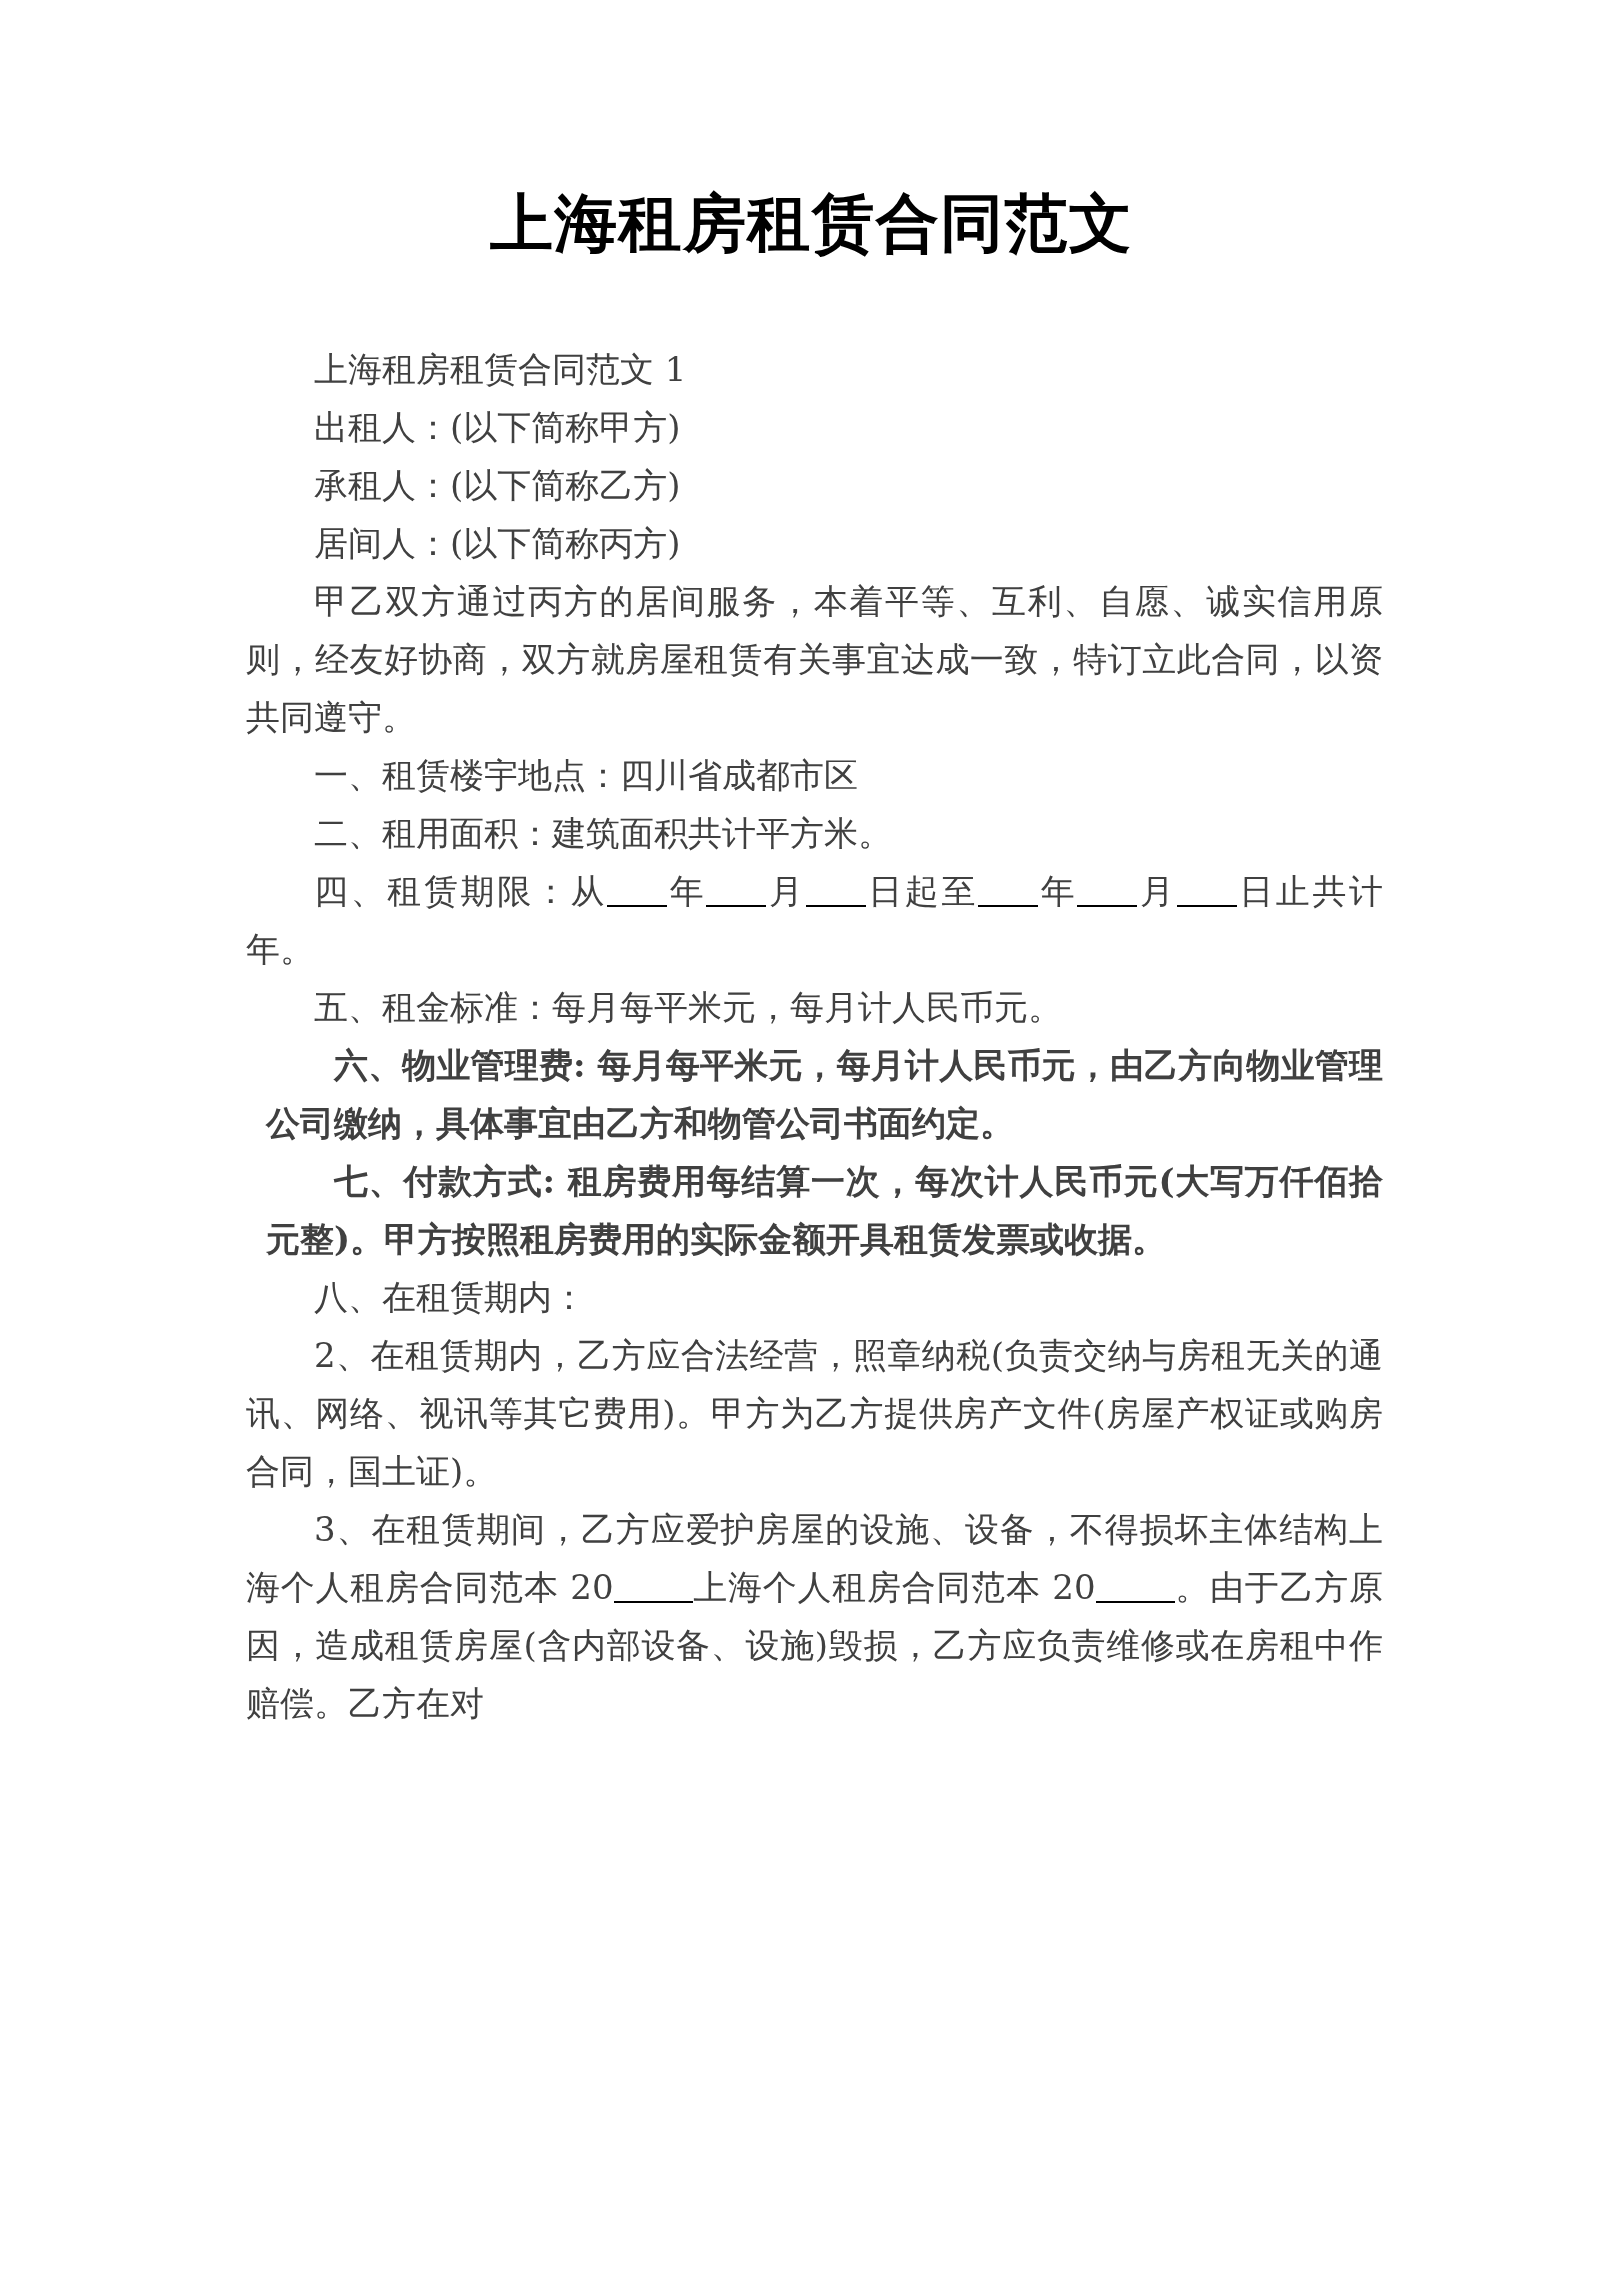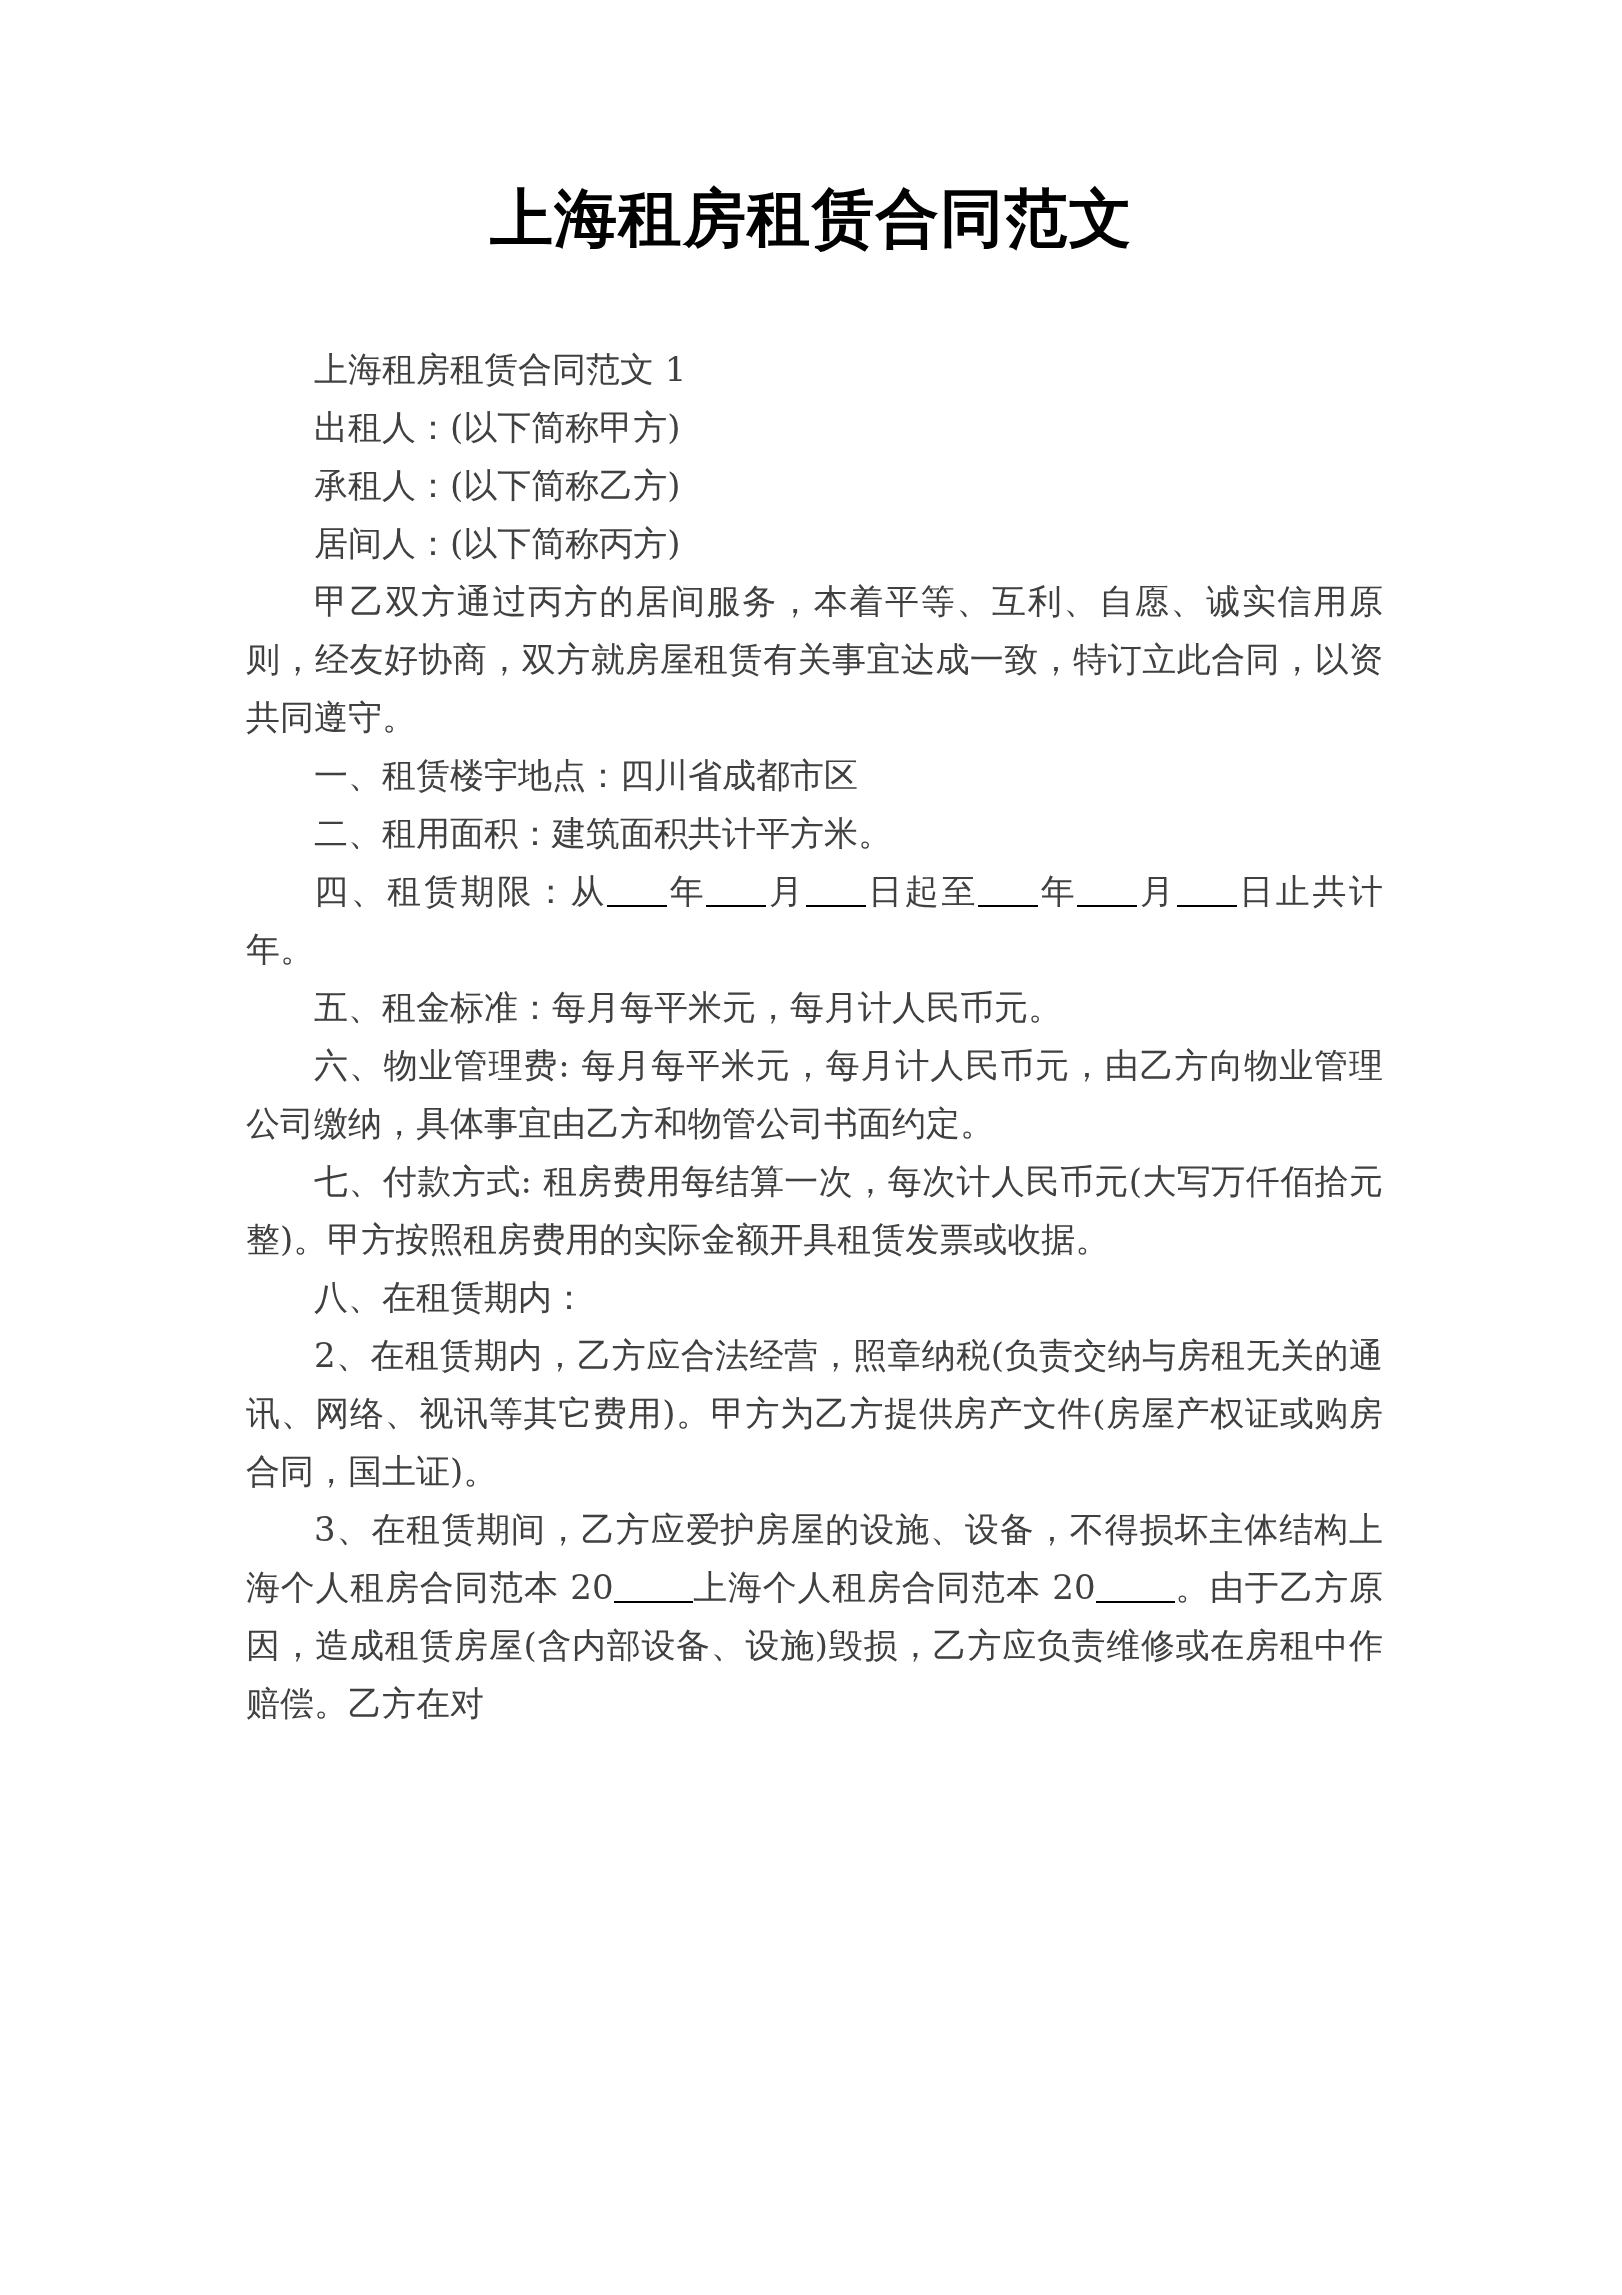--- a/index.html
+++ b/index.html
@@ -19,21 +19,21 @@
     color: #000000;
   }
 
   
   .doc-title {
     position: absolute;
     left: 0;
     top: 182px;
     width: 1623px;
     text-align: center;
-    font-family: Liberation Mono, monospace;
+    font-family: Liberation Serif, serif;
     font-weight: 700;
     font-size: 63px;
     line-height: 84px;
     letter-spacing: 1.3px;
     color: #000000;
     white-space: pre;
   }
 
   
   .body-block {
@@ -55,21 +55,22 @@
     word-break: break-all;
   }
 
   
   .para.indent {
     text-indent: 68px;
   }
 
   
   .para.heavy {
-    font-weight: 400;
+    font-weight: 700;
+    margin-left: 20px;
   }
 
   
   .blank {
     display: inline-block;
     border-bottom: 2.6px solid #000000;
     vertical-align: -3.9px;
     height: 30px;
   }
   .blank.w2 { width: 60px; }

